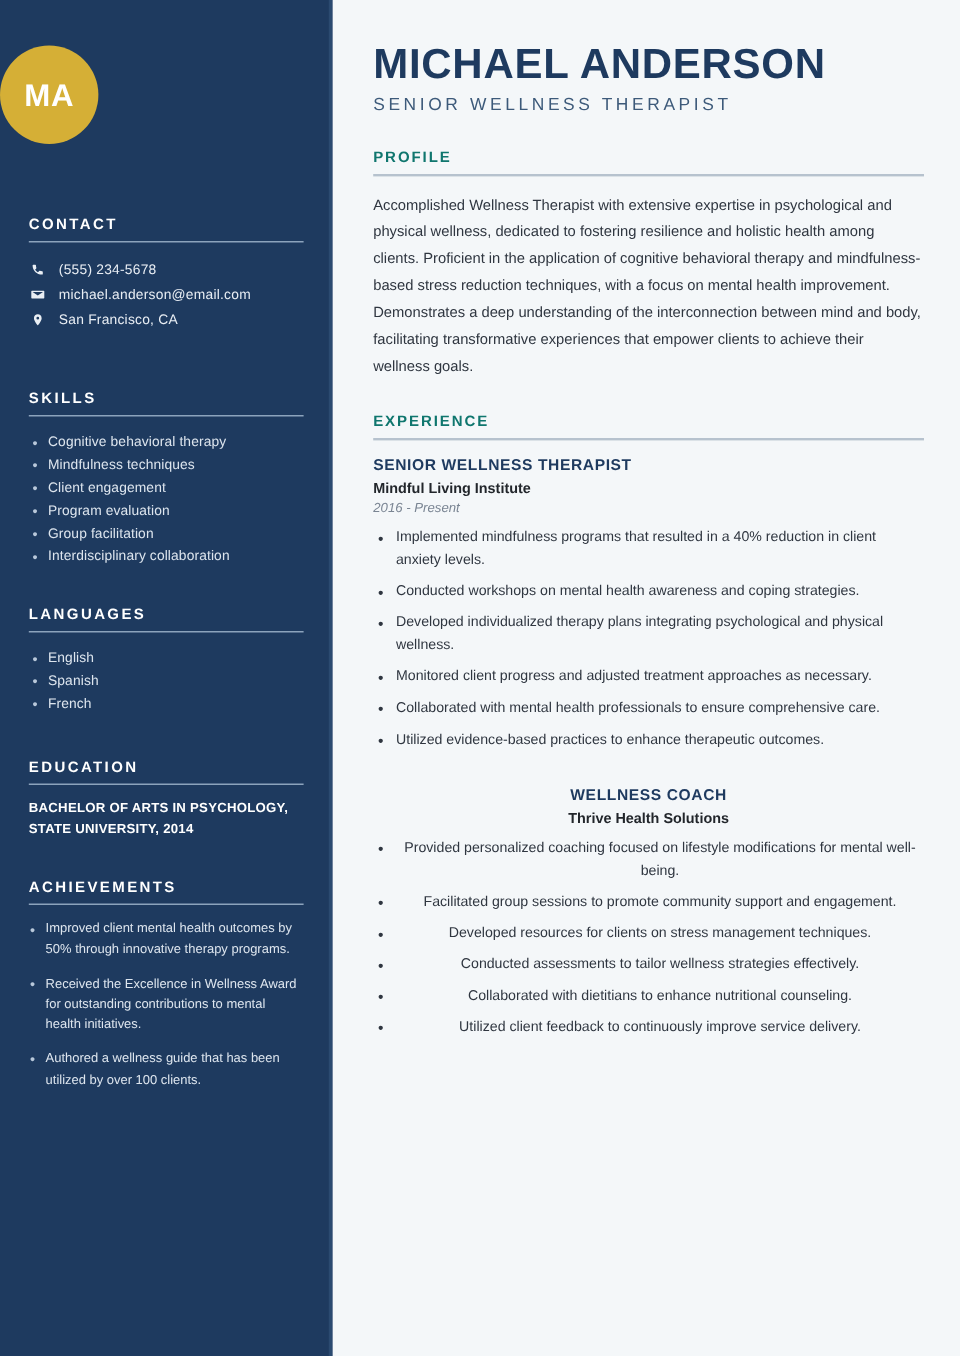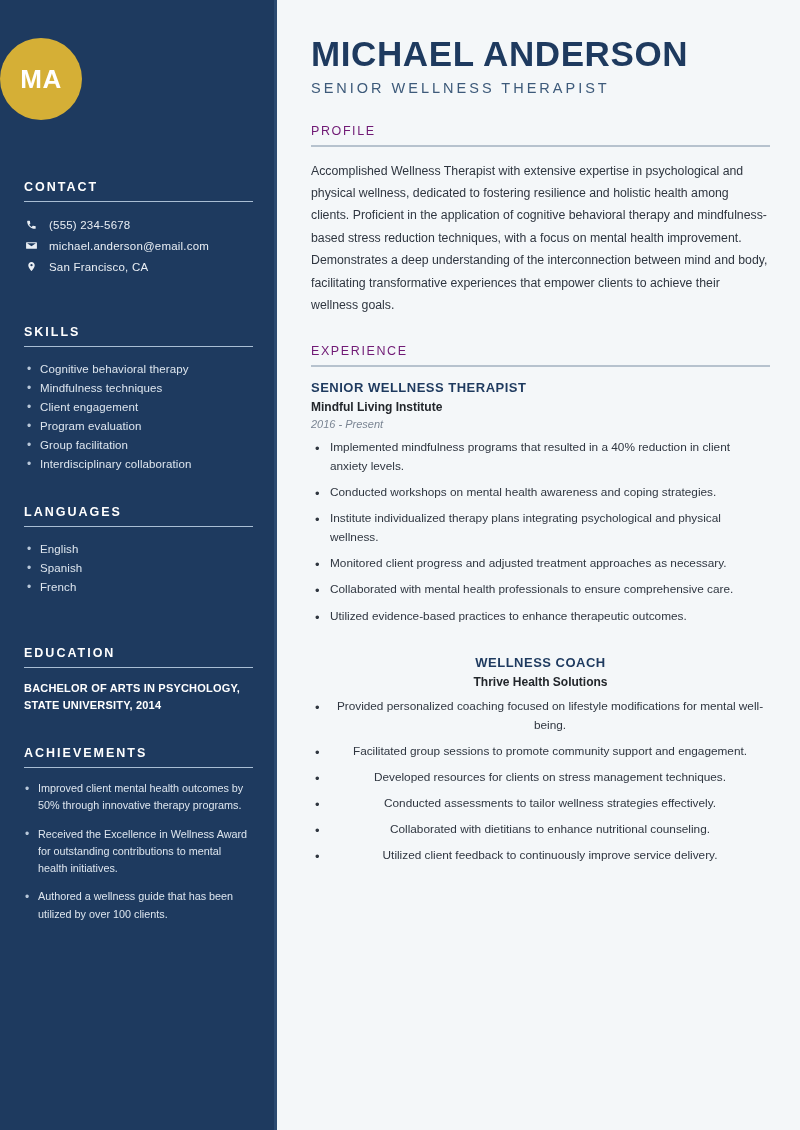--- a/index.html
+++ b/index.html
@@ -50,21 +50,21 @@
     color: #ffffff;
     font-size: 26px;
     font-weight: bold;
     letter-spacing: 0.5px;
   }
 
   .side-section { padding: 0 24px; }
   .side-section.contact { margin-top: 60px; }
   .side-section.skills { margin-top: 48px; }
   .side-section.languages { margin-top: 32px; }
-  .side-section.education { margin-top: 50px; }
+  .side-section.education { margin-top: 36px; }
   .side-section.achievements { margin-top: 32px; }
 
   .side-heading {
     color: #ffffff;
     font-size: 12.5px;
     font-weight: bold;
     letter-spacing: 2.0px;
     padding-bottom: 7px;
   }
   .side-rule {
@@ -152,23 +152,23 @@
   .job-subtitle {
     color: #3d5a7a;
     font-size: 14.5px;
     letter-spacing: 3.0px;
     margin-top: 7px;
   }
 
   .main-section { margin-top: 28px; }
 
   .main-heading {
-    color: #701a75;
+    color: #0f766e;
     font-size: 12.5px;
-    font-weight: normal;
+    font-weight: bold;
     letter-spacing: 1.6px;
     padding-bottom: 7px;
   }
   .main-rule {
     height: 1.5px;
     background: #b6c2ce;
     margin-bottom: 13px;
   }
 
   .profile-text {
@@ -316,21 +316,21 @@
       <div class="main-heading">EXPERIENCE</div>
       <div class="main-rule"></div>
 
       <div class="job">
         <div class="job-title">SENIOR WELLNESS THERAPIST</div>
         <div class="job-company">Mindful Living Institute</div>
         <div class="job-dates">2016 - Present</div>
         <ul class="job-list">
           <li>Implemented mindfulness programs that resulted in a 40% reduction in client anxiety levels.</li>
           <li>Conducted workshops on mental health awareness and coping strategies.</li>
-          <li>Institute individualized therapy plans integrating psychological and physical wellness.</li>
+          <li>Developed individualized therapy plans integrating psychological and physical wellness.</li>
           <li>Monitored client progress and adjusted treatment approaches as necessary.</li>
           <li>Collaborated with mental health professionals to ensure comprehensive care.</li>
           <li>Utilized evidence-based practices to enhance therapeutic outcomes.</li>
         </ul>
       </div>
 
       <div class="job">
         <div class="job-title">WELLNESS COACH</div>
         <div class="job-company">Thrive Health Solutions</div>
         <ul class="job-list">

